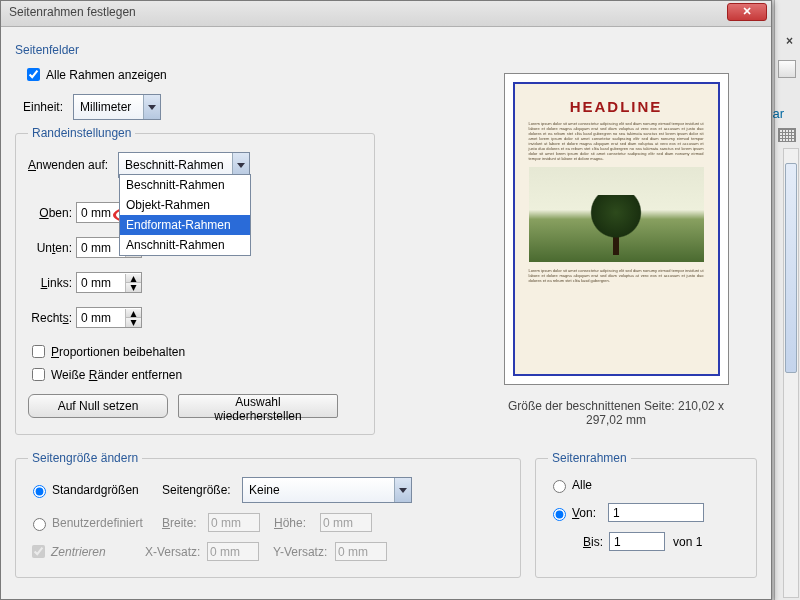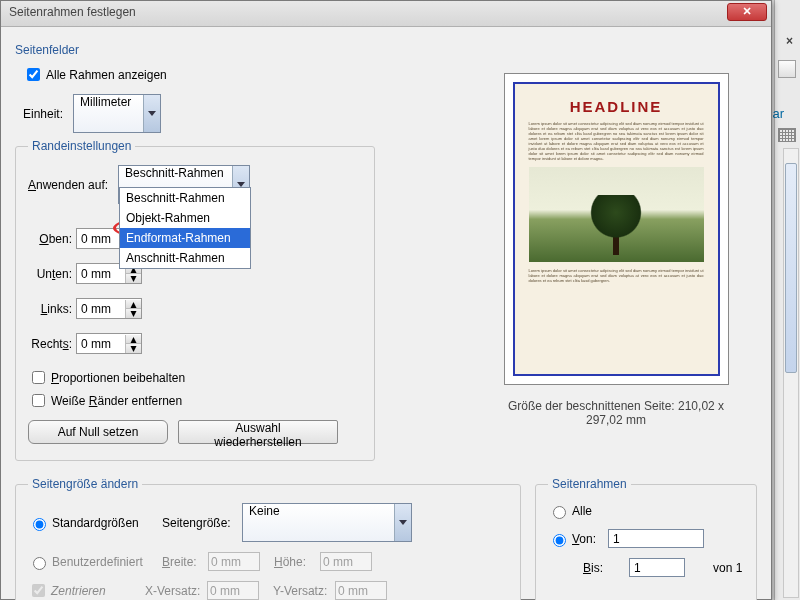--- a/index.html
+++ b/index.html
@@ -8,21 +8,21 @@
   .titlebar { height: 26px; background: linear-gradient(#e8e8e8,#d6d6d6); display: flex; align-items: center; padding: 0 4px 4px 8px; border-bottom: 1px solid #b0b0b0; }
   .titlebar .title { flex: 1; color: #444; }
   .close-btn { width: 40px; height: 18px; background: linear-gradient(#e07070,#c63a3a); border: 1px solid #a02020; border-radius: 3px; color: #fff; text-align: center; line-height: 14px; font-weight: bold; font-size: 11px; cursor: pointer; }
   .content { padding: 10px 14px; position: relative; }
   .section-label { color: #2a5a9a; margin: 6px 0 8px 0; }
   .row { display: flex; align-items: center; margin: 4px 0; }
   .chk { width: 13px; height: 13px; margin-right: 6px; }
   fieldset { border: 1px solid #c8c8c8; border-radius: 3px; padding: 8px 12px 12px 12px; margin: 8px 0; background: #f0f0f0; }
   fieldset > legend { color: #2a5a9a; padding: 0 4px; }
   label.lbl { display: inline-block; text-align: right; margin-right: 4px; }
-  .combo { height: 39px; border: 1px solid #7a8aa0; background: linear-gradient(#fff,#eef2f8); padding: 0 16px 0 6px; position: relative; display: inline-flex; align-items: flex-start; cursor: pointer; }
+  .combo { height: 26px; border: 1px solid #7a8aa0; background: linear-gradient(#fff,#eef2f8); padding: 0 16px 0 6px; position: relative; display: inline-flex; align-items: center; cursor: pointer; }
   .combo .arrow { position: absolute; right: 0; top: 0; width: 17px; height: 100%; background: linear-gradient(#dce6f4,#b6c8e0); border-left: 1px solid #9ab; display:flex;align-items:center;justify-content:center; }
   .arrow svg { width:8px; height:5px; }
   .num { display:inline-flex; align-items:center; border:1px solid #969696; background:#fff; height:21px; }
   .num input { border:0; width:48px; height:19px; padding:0 4px; outline:none; }
   .num .spin { width:16px; display:flex; flex-direction:column; }
   .num .spin div { height:9px; background:linear-gradient(#f4f4f4,#dcdcdc); border-left:1px solid #bcbcbc; display:flex;align-items:center;justify-content:center; }
   .num .spin div:first-child{border-bottom:1px solid #bcbcbc;}
   .btn { height:24px; padding:0 14px; background:linear-gradient(#fafafa,#e2e2e2); border:1px solid #8a8a8a; border-radius:2px; cursor:pointer; }
   .dropdown { position:absolute; left:0; top:21px; width:132px; background:#fff; border:1px solid #7a8aa0; z-index:50; }
   .dropdown div { padding:3px 6px; }
@@ -221,21 +221,21 @@
      <legend>Seitenrahmen</legend>
      <div class="row">
             <input type="radio" class="radio" style="">
             <span>Alle</span>
           </div>
      <div class="row" style="margin-top:10px;">
        <input type="radio" class="radio" checked="" style="">
        <span style="width:36px;"><span style="text-decoration:underline">V</span>on:</span>
        <input style="width: 96px; height: 19px; border: 1px solid rgb(122, 138, 160); padding: 0px 4px;" value="1">
      </div>
-     <div class="row" style="margin-top:10px; padding-left:19px;gap:20px;">
+     <div class="row" style="margin-top:10px; padding-left:19px;">
        <span style="width:36px;text-align:right;margin-right:6px;"><span style="text-decoration:underline">B</span>is:</span>
        <input style="width: 56px; height: 19px; border: 1px solid rgb(122, 138, 160); padding: 0px 4px;" value="1">
        <span style="margin-left:8px;">von 1</span>
      </div>
    </fieldset>
   </div>
 
  </div>
 </div>
 

